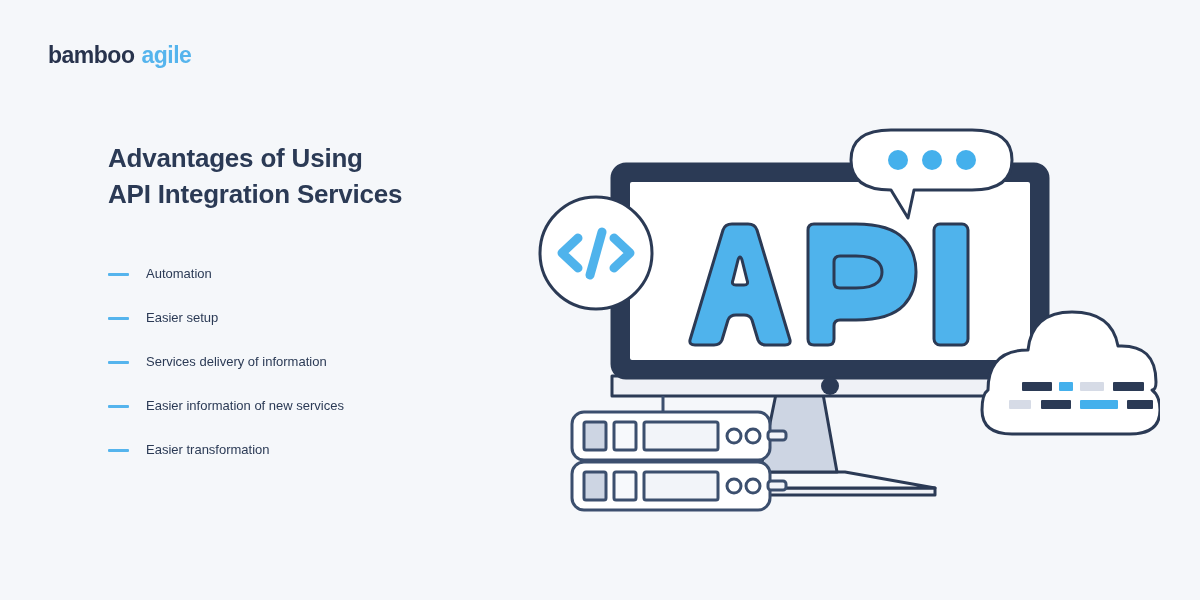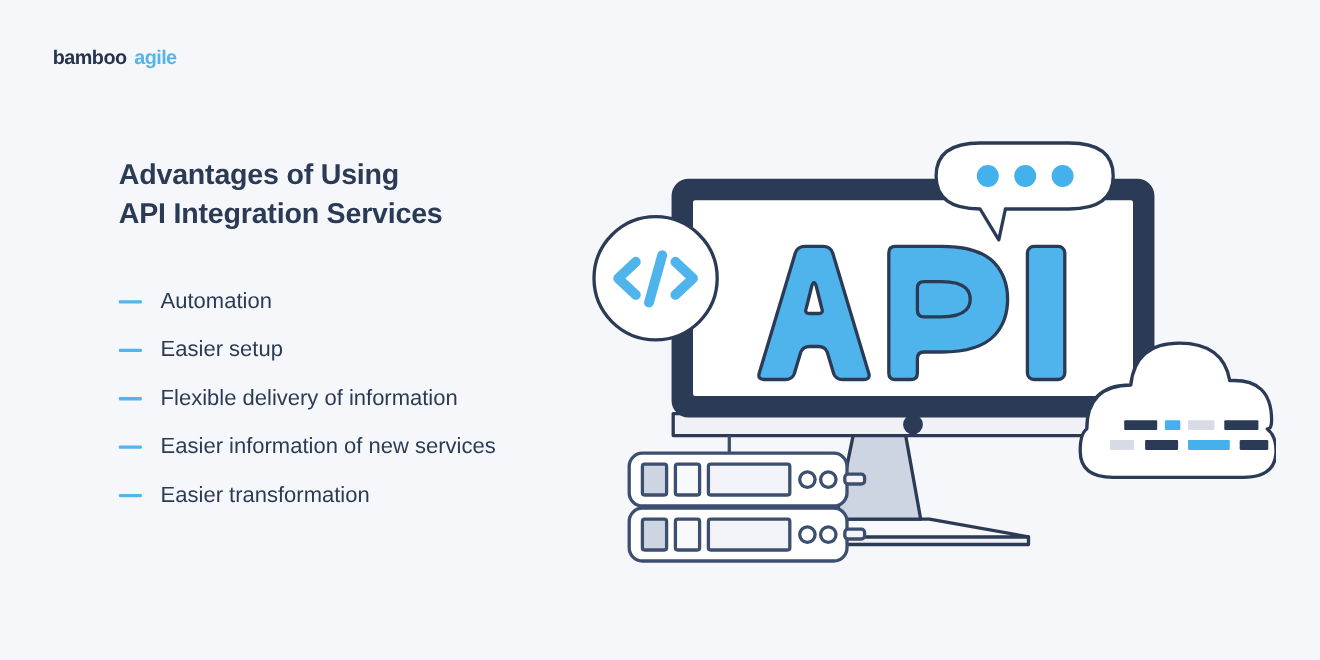--- a/index.html
+++ b/index.html
@@ -7,21 +7,21 @@
     width: 1200px; height: 600px;
     background: #f5f7fa;
     font-family: "Liberation Sans", sans-serif;
     overflow: hidden;
   }
   .page { position: relative; width: 1200px; height: 600px; background: #f5f7fa; }
 
   
   .logo {
     position: absolute; left: 48px; top: 42px;
-    font-size: 18px; font-weight: bold; letter-spacing: -0.5px;
+    font-size: 23px; font-weight: bold; letter-spacing: -0.5px;
     white-space: nowrap;
   }
   .logo .word-bamboo { color: #28334d; }
   .logo .word-agile  { color: #55b4ed; margin-left: 7px; }
 
   
   .content { position: absolute; left: 108px; top: 140px; width: 430px; }
   .title {
     color: #2b3a55;
     font-size: 26px; font-weight: bold; line-height: 36px;
@@ -29,21 +29,21 @@
   }
   .bullet-list { margin-top: 40px; list-style: none; }
   .bullet-item {
     display: flex; align-items: center;
     height: 44px;
   }
   .bullet-dash {
     width: 21px; height: 3px; background: #55b4ed;
     border-radius: 1px; flex: 0 0 auto; margin-right: 17px;
   }
-  .bullet-text { color: #2b3a55; font-size: 20px; line-height: 20px; }
+  .bullet-text { color: #2b3a55; font-size: 13px; line-height: 20px; }
 
   
   .art { position: absolute; left: 520px; top: 100px; width: 640px; height: 430px; }
   .art svg { display: block; width: 640px; height: 430px; }
 </style>
 </head>
 <body>
 
 <div class="page">
 
@@ -61,21 +61,21 @@
       <li class="bullet-item">
         <span class="bullet-dash"></span>
         <span class="bullet-text">Automation</span>
       </li>
       <li class="bullet-item">
         <span class="bullet-dash"></span>
         <span class="bullet-text">Easier setup</span>
       </li>
       <li class="bullet-item">
         <span class="bullet-dash"></span>
-        <span class="bullet-text">Flexible delivery of information</span>
+        <span class="bullet-text">Services delivery of information</span>
       </li>
       <li class="bullet-item">
         <span class="bullet-dash"></span>
         <span class="bullet-text">Easier information of new services</span>
       </li>
       <li class="bullet-item">
         <span class="bullet-dash"></span>
         <span class="bullet-text">Easier transformation</span>
       </li>
     </ul>

